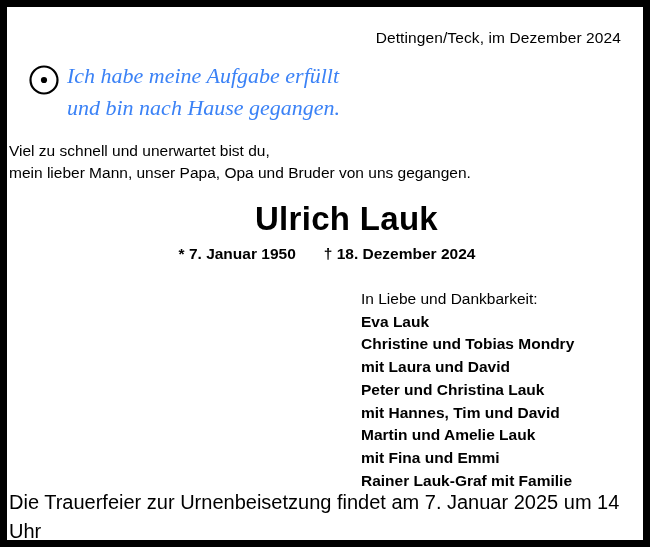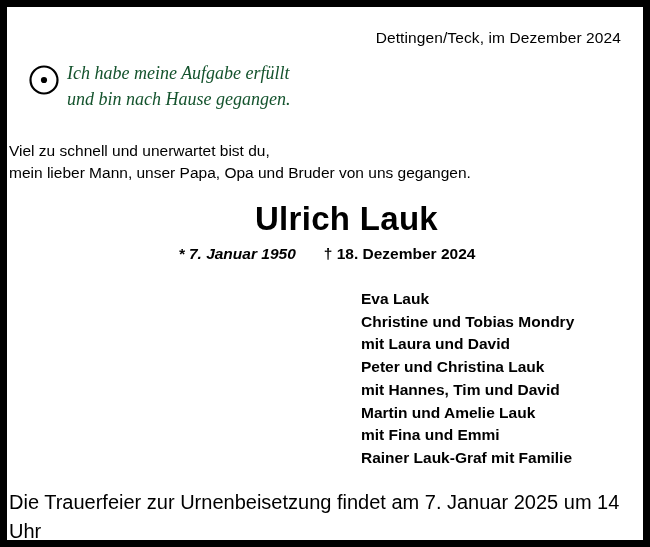--- a/index.html
+++ b/index.html
@@ -44,23 +44,23 @@
   .symbol-wrap {
     width: 34px;
     height: 34px;
     margin-top: 3px;
     margin-right: 6px;
     flex: 0 0 auto;
   }
   .verse-text {
     font-family: "Liberation Serif", serif;
     font-style: italic;
-    font-size: 18px;
+    font-size: 22px;
     line-height: 1.45;
-    color: #14532d;
+    color: #3b82f6;
   }
   .verse-text div {
     white-space: nowrap;
   }
   .intro {
     position: absolute;
     left: 0;
     right: 0;
     top: 133px;
     text-align: left;
@@ -85,21 +85,20 @@
     left: 0;
     right: 0;
     top: 238px;
     text-align: center;
     font-size: 15.5px;
     font-weight: bold;
     color: #000;
   }
   .dates .birth {
     margin-right: 28px;
-    font-style: italic;
   }
   .family {
     position: absolute;
     left: 352px;
     top: 281px;
     font-size: 15.5px;
     line-height: 1.465;
     color: #000;
   }
   .family .head {
@@ -147,20 +146,21 @@
       <div>mein lieber Mann, unser Papa, Opa und Bruder von uns gegangen.</div>
     </div>
 
     <div class="name">Ulrich Lauk</div>
 
     <div class="dates">
       <span class="birth">* 7. Januar 1950</span><span class="death">† 18. Dezember 2024</span>
     </div>
 
     <div class="family">
+      <div class="head">In Liebe und Dankbarkeit:</div>
       <div class="member">Eva Lauk</div>
       <div class="member">Christine und Tobias Mondry</div>
       <div class="member">mit Laura und David</div>
       <div class="member">Peter und Christina Lauk</div>
       <div class="member">mit Hannes, Tim und David</div>
       <div class="member">Martin und Amelie Lauk</div>
       <div class="member">mit Fina und Emmi</div>
       <div class="member">Rainer Lauk-Graf mit Familie</div>
     </div>
 

